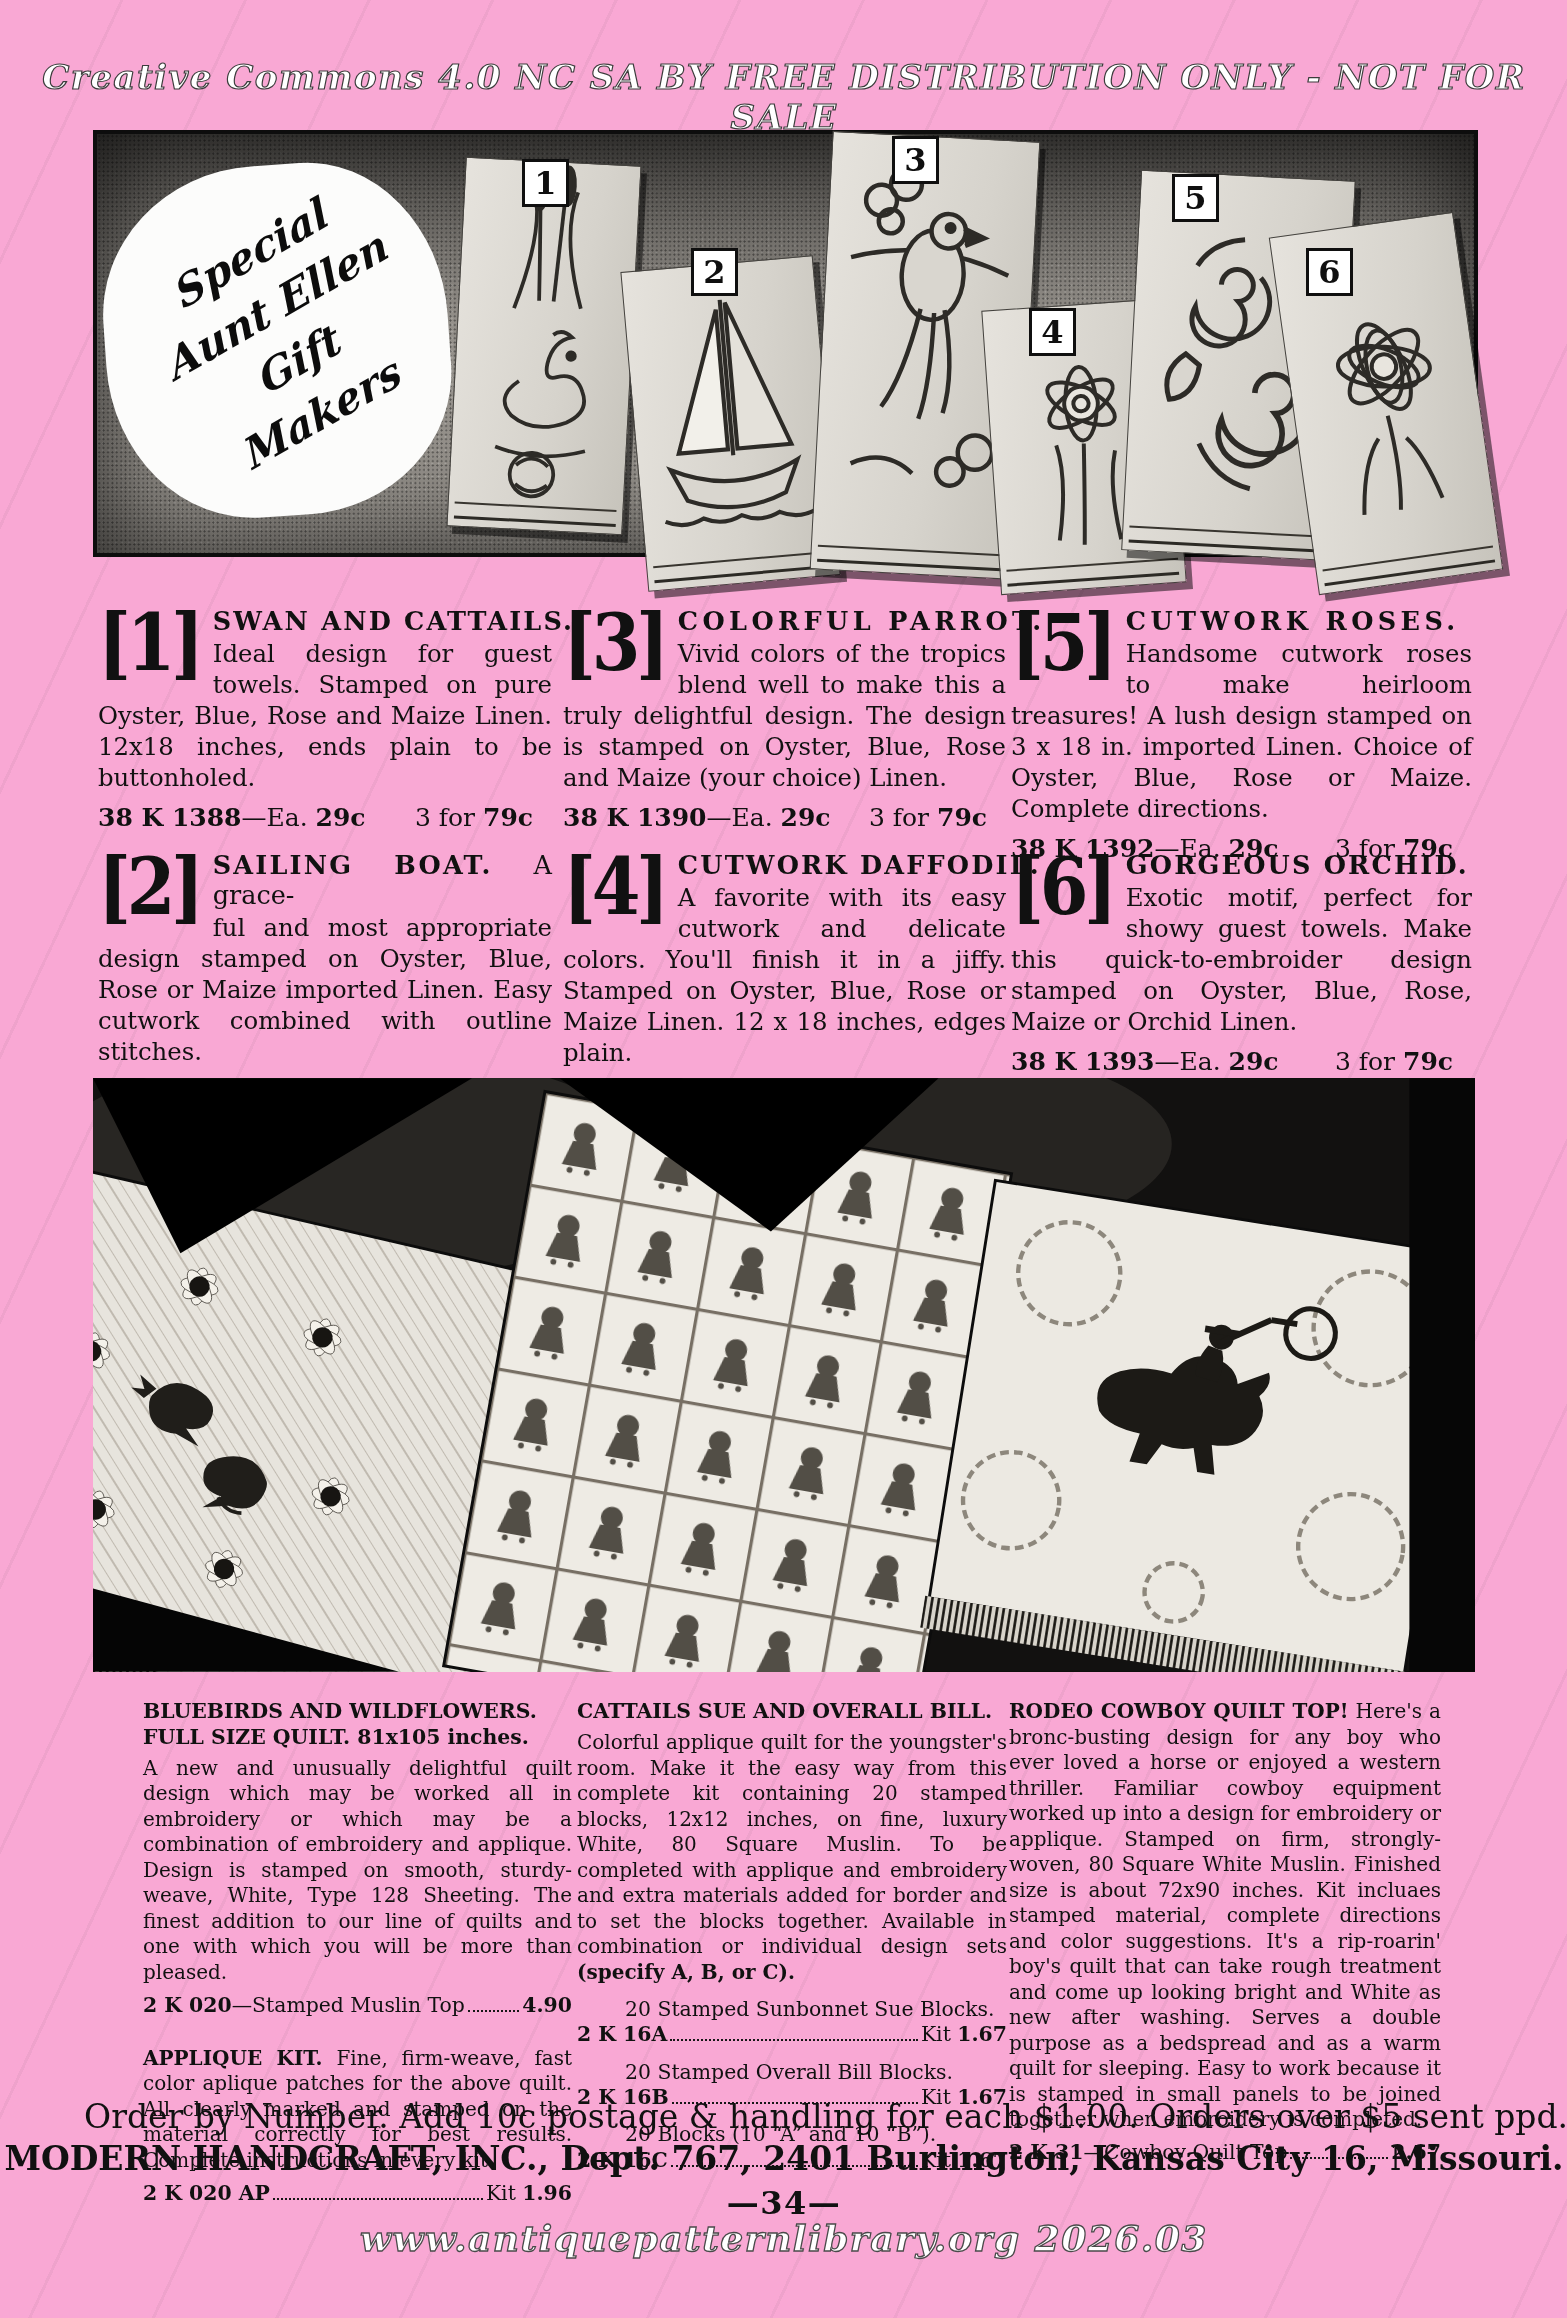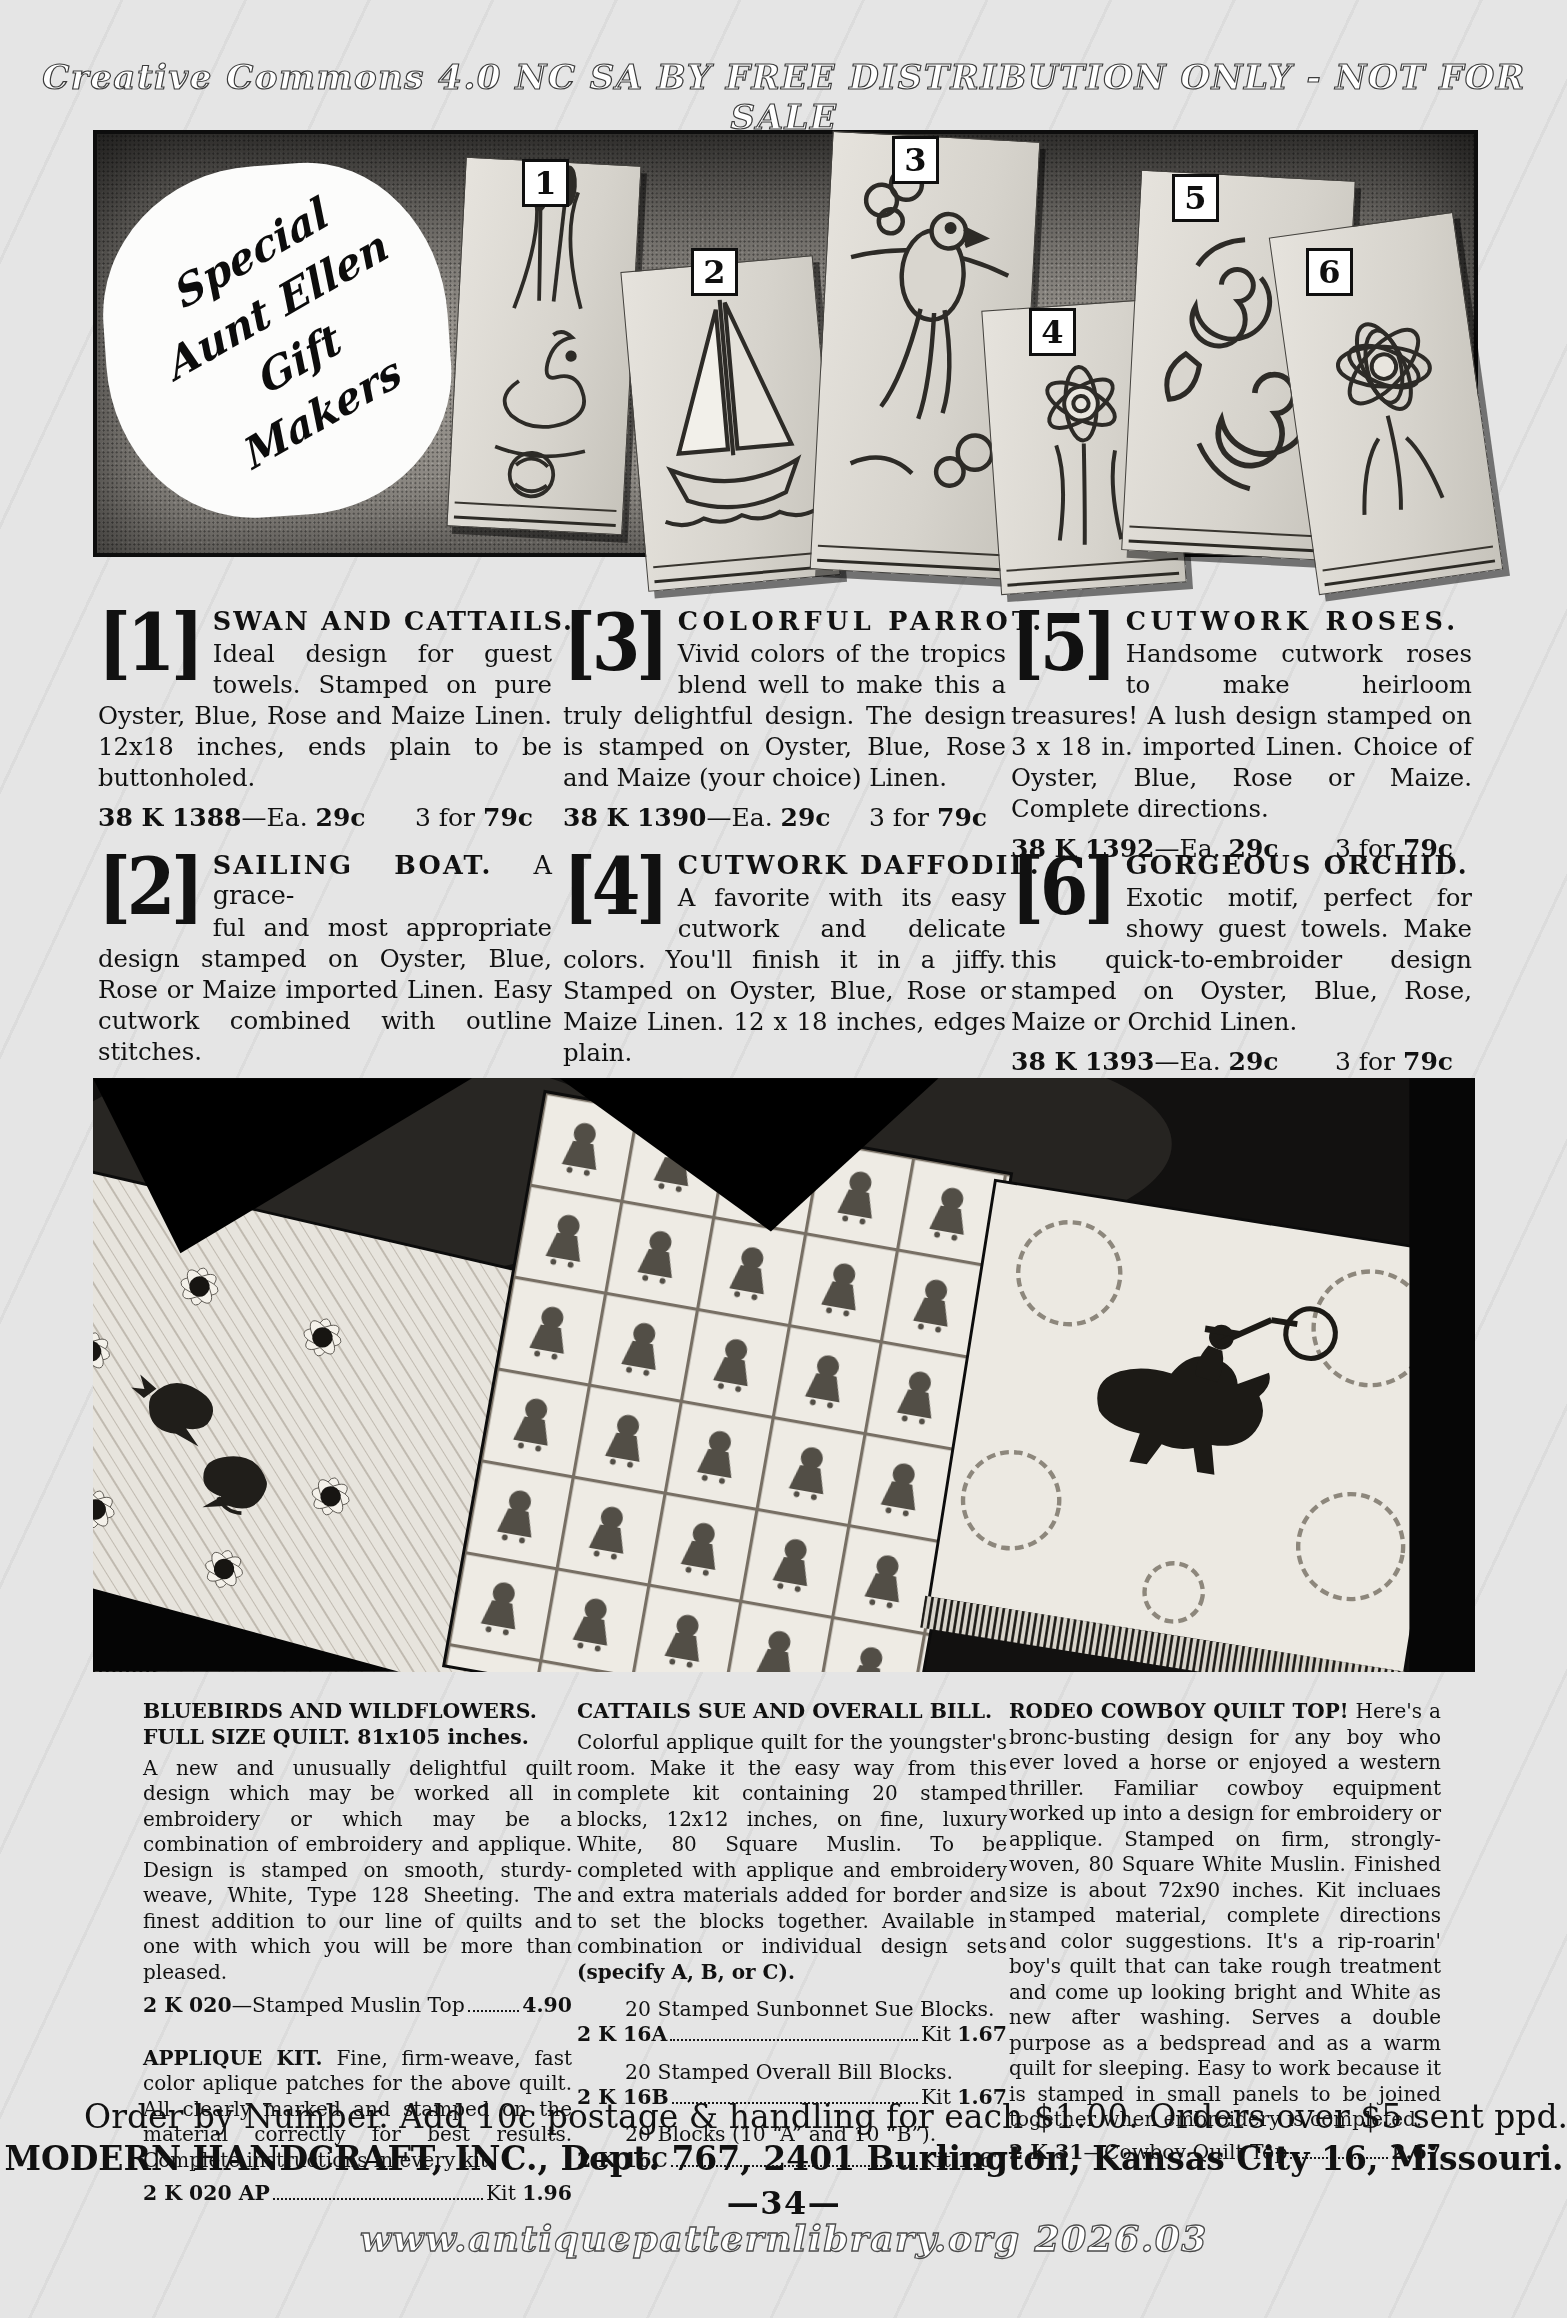--- a/index.html
+++ b/index.html
@@ -1,16 +1,16 @@
 <!DOCTYPE html>
 <html style="font-size:11.7px"><head>
 <meta charset="utf-8">
 <style>
   html,body{margin:0;padding:0;background:#ffffff;}
-  #page{position:relative;width:1568px;height:2319px;background:#e5e5e5;overflow:hidden;
+  #page{position:relative;width:1568px;height:2319px;background:#f9a8d4;overflow:hidden;
         font-family:"DejaVu Serif",serif;color:#111;}
   .wm{position:absolute;inset:0;pointer-events:none;
       background:repeating-linear-gradient(115deg,transparent 0 109px,rgba(60,60,60,.055) 109px 112px);}
   
   .license{position:absolute;left:0;top:57px;width:100%;text-align:center;
      font-style:italic;font-size:34px;letter-spacing:1.5px;font-weight:bold;
      color:#555;-webkit-text-fill-color:#fff;-webkit-text-stroke:1.2px #3c3c3c;}
   
   .photo{position:absolute;left:93px;top:130px;width:1385px;height:427px;background:#0d0d0d;padding:0;}
   .photo-bg{position:absolute;inset:4.4px;background-color:#94908a;

